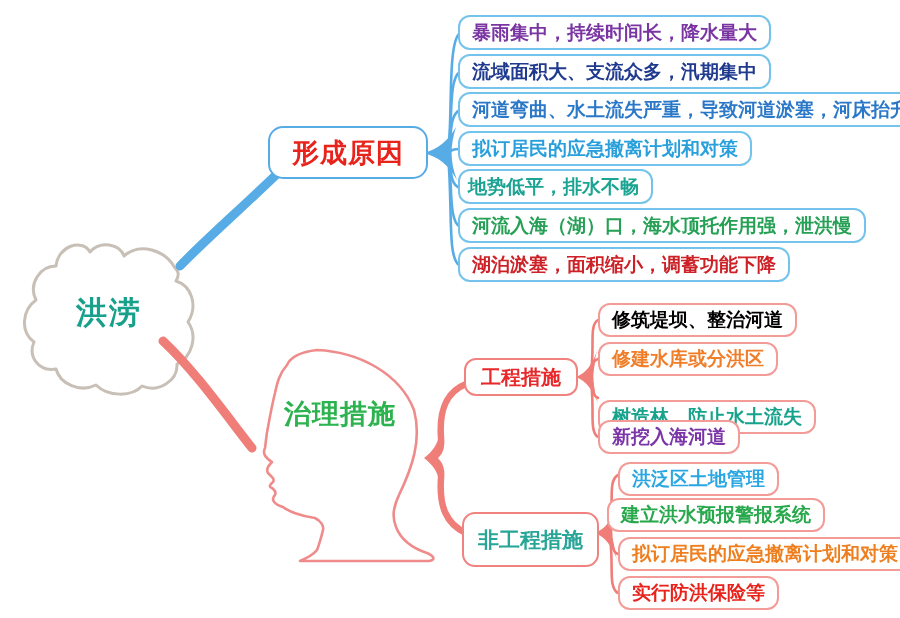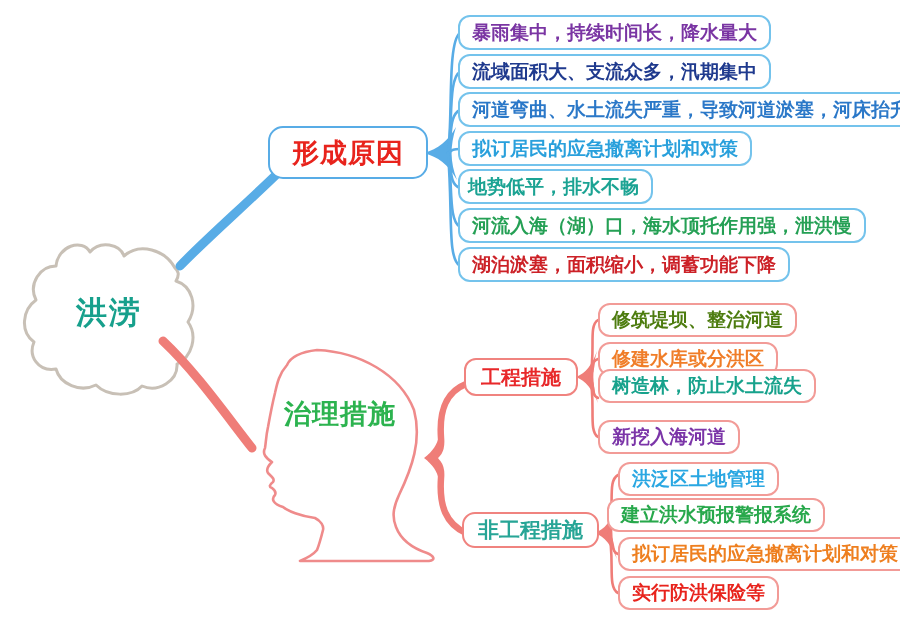--- a/index.html
+++ b/index.html
@@ -113,33 +113,33 @@
     <span style="color: rgb(204, 33, 39);">湖泊淤塞，面积缩小，调蓄功能下降</span>
   </div>
 
   <div class="free-label" style="left: 284px; top: 396px; font-size: 27px; letter-spacing: 1px; color: rgb(44, 179, 79);">治理措施</div>
 
   <div class="node parent-box" style="left:464px;top:358px;height:38px;font-size:20px;border:2.4px solid #f0837f;padding:0 15px;border-radius:12px;">
     <span style="color: rgb(232, 40, 42);">工程措施</span>
   </div>
 
   <div class="node leaf-bottom" style="left:598px;top:303px;">
-    <span style="color: #4d7c0f;">修筑堤坝、整治河道</span>
+    <span style="color: #000000;">修筑堤坝、整治河道</span>
   </div>
   <div class="node leaf-bottom" style="left:598px;top:342px;">
     <span style="color: rgb(240, 125, 40);">修建水库或分洪区</span>
   </div>
-  <div class="node leaf-bottom" style="left:598px;top:369px;">
+  <div class="node leaf-bottom" style="left:598px;top:400px;">
     <span style="color: rgb(23, 162, 140);">树造林，防止水土流失</span>
   </div>
   <div class="node leaf-bottom" style="left:598px;top:420px;">
     <span style="color: rgb(123, 53, 168);">新挖入海河道</span>
   </div>
 
-  <div class="node parent-box" style="left:462px;top:512px;height:36px;font-size:21px;border:2.4px solid #f0837f;padding:0 14px;border-radius:13px;">
+  <div class="node parent-box" style="left:462px;top:512px;height:55px;font-size:21px;border:2.4px solid #f0837f;padding:0 14px;border-radius:13px;">
     <span style="color: rgb(39, 165, 150);">非工程措施</span>
   </div>
 
   <div class="node leaf-bottom" style="left:618px;top:462px;">
     <span style="color: rgb(42, 167, 226);">洪泛区土地管理</span>
   </div>
   <div class="node leaf-bottom" style="left:607px;top:498px;">
     <span style="color: rgb(39, 168, 75);">建立洪水预报警报系统</span>
   </div>
   <div class="node leaf-bottom" style="left:618px;top:537px;">

